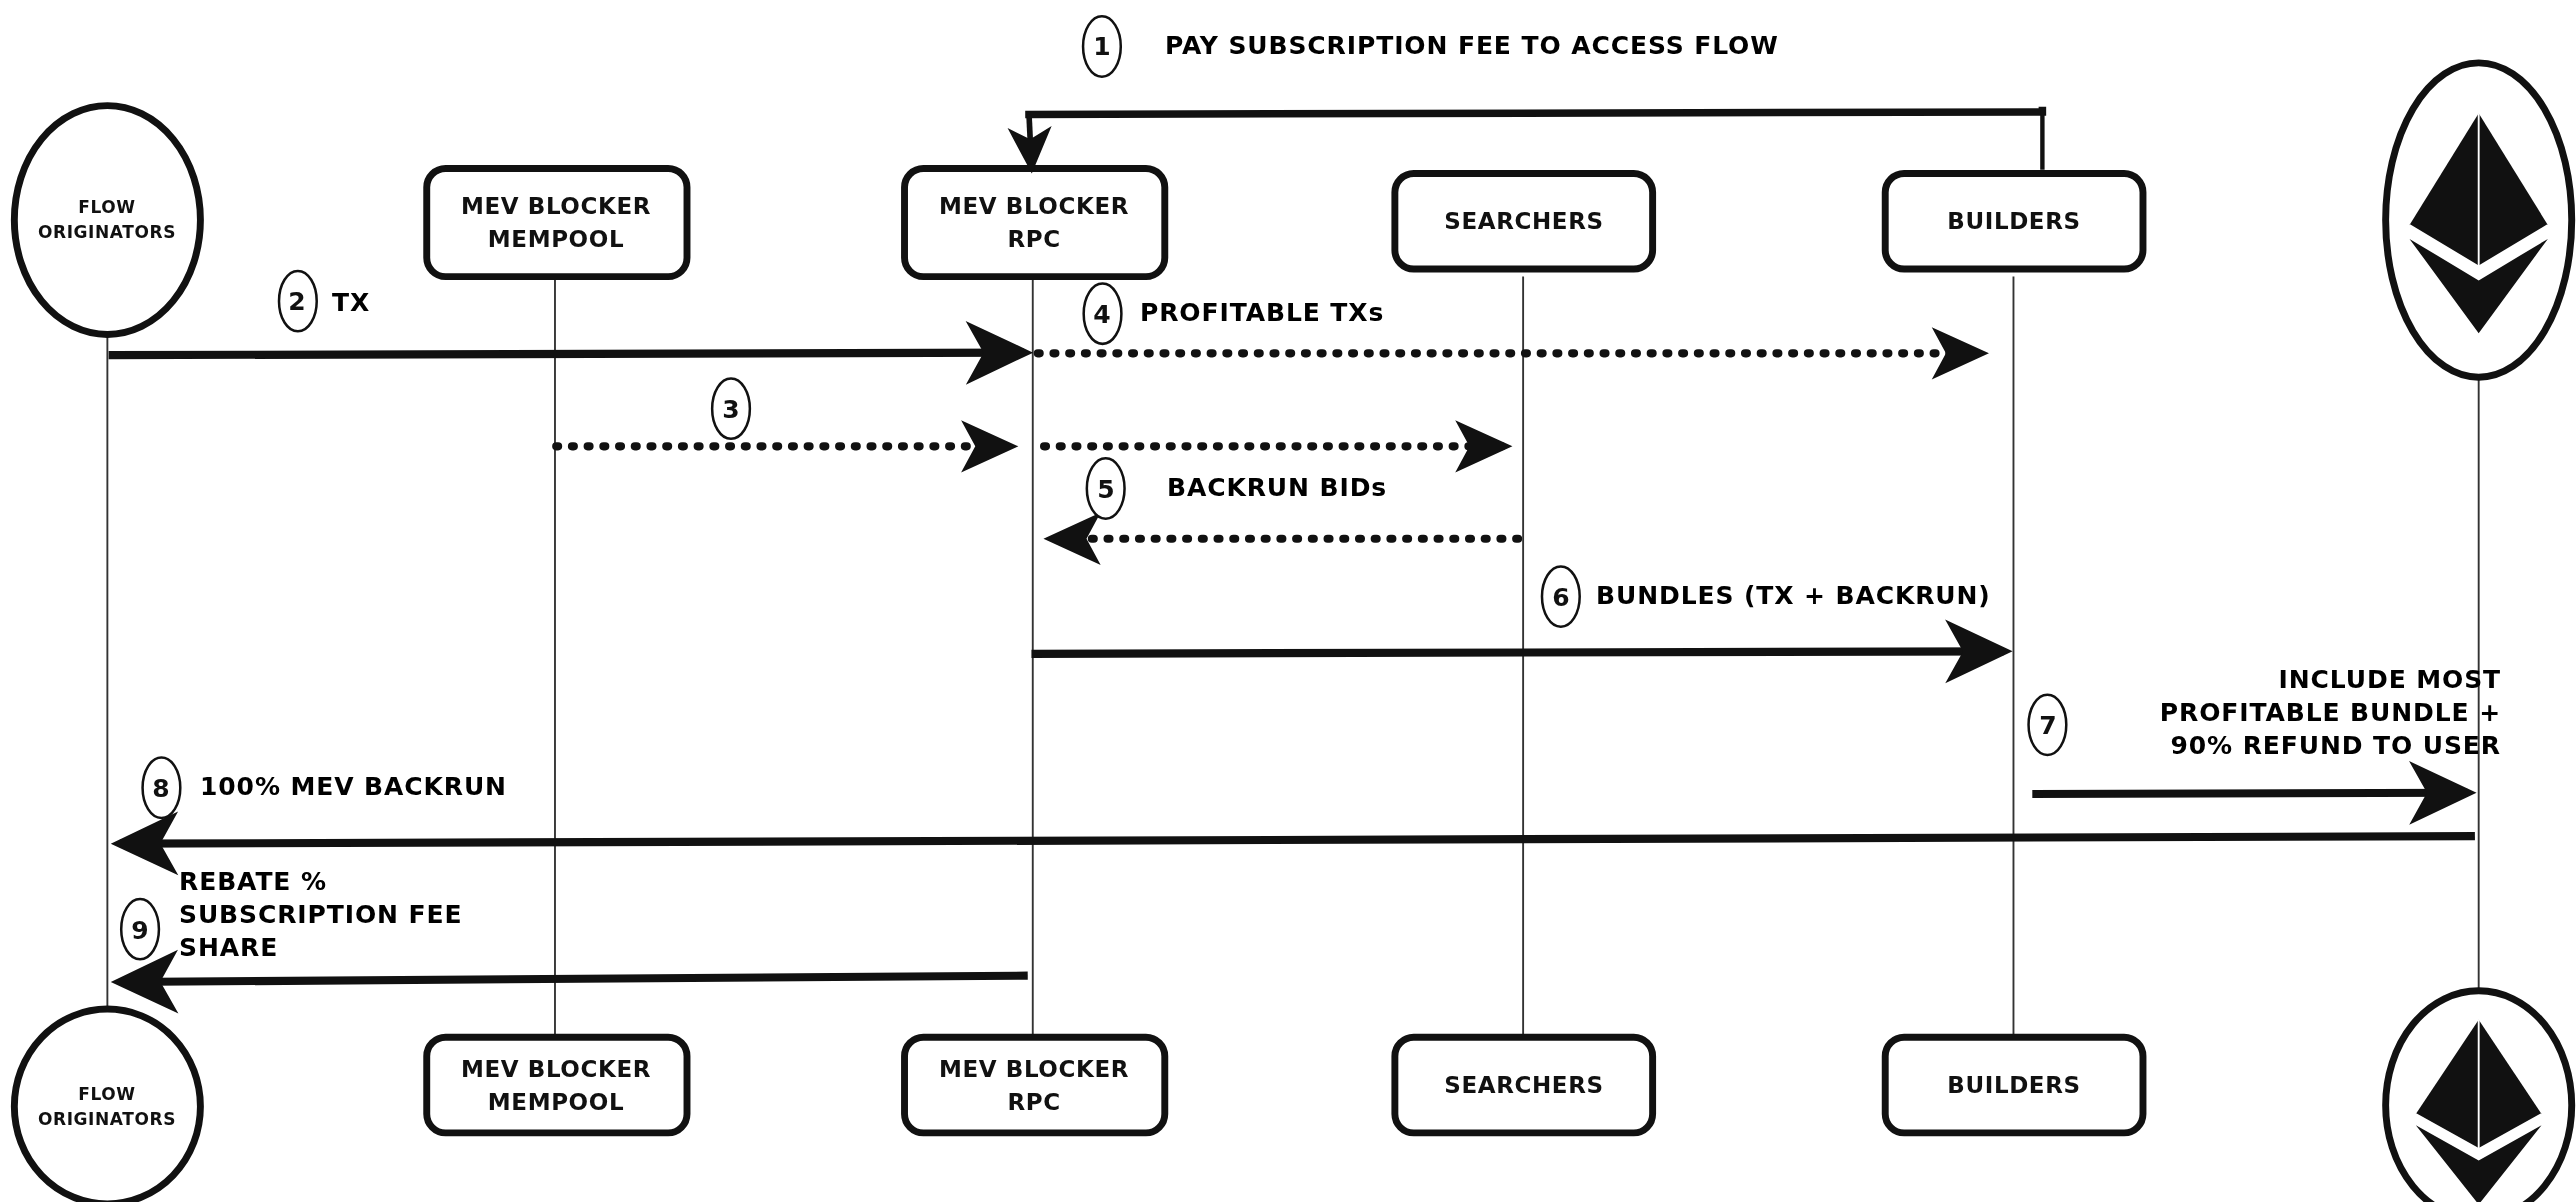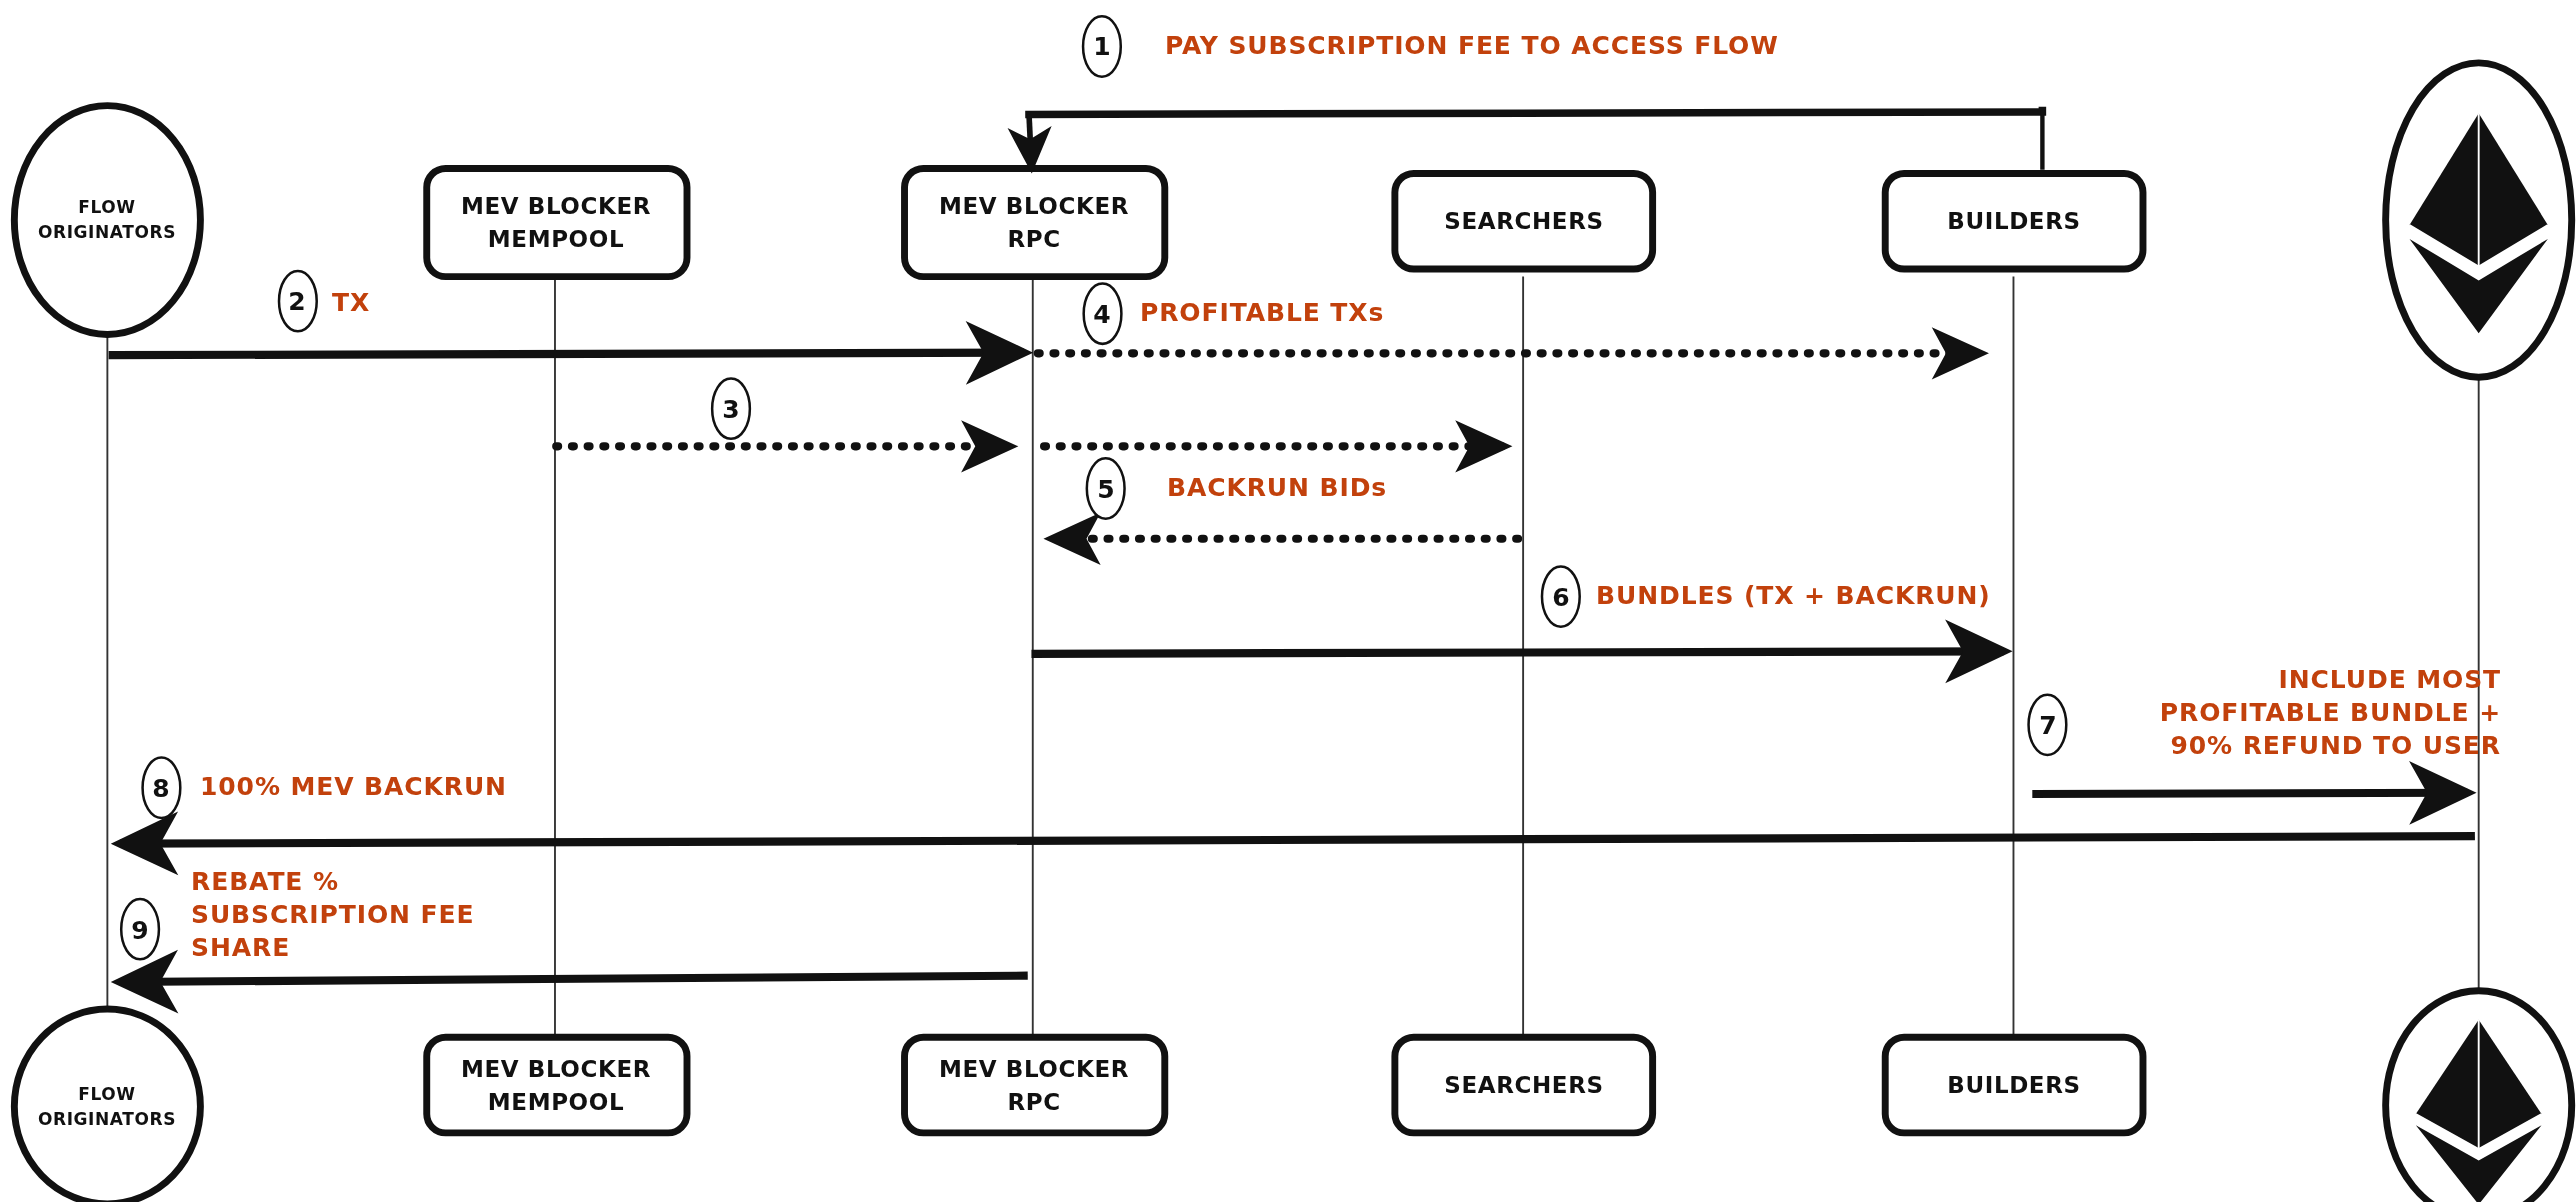--- a/index.html
+++ b/index.html
@@ -43,21 +43,21 @@
     color:#111111;
   }
 
   
   .step-label{
     position:absolute;
     font-family:"DejaVu Sans", sans-serif;
     font-weight:700;
     font-size:25px;
     letter-spacing:0.9px;
-    color:#c2410c;
+    color:#000000;
     white-space:pre-line;
     line-height:1.32;
   }
   .step-label.center{text-align:right;}
 </style>
 </head>
 <body>
 
 <div id="canvas">
 
@@ -226,18 +226,18 @@
   <div class="step-label" style="left:1167px;top:471px;">BACKRUN BIDs</div>
 
   <div class="step-label" style="left:1596px;top:579px;">BUNDLES (TX + BACKRUN)</div>
 
   <div class="step-label center" style="left:2073px;top:663px;width:428px;">INCLUDE MOST
 PROFITABLE BUNDLE +
 90% REFUND TO USER</div>
 
   <div class="step-label" style="left:200px;top:770px;">100% MEV BACKRUN</div>
 
-  <div class="step-label" style="left:191px;top:865px;">REBATE %
+  <div class="step-label" style="left:179px;top:865px;">REBATE %
 SUBSCRIPTION FEE
 SHARE</div>
 
 </div>
 
 
 </body></html>

